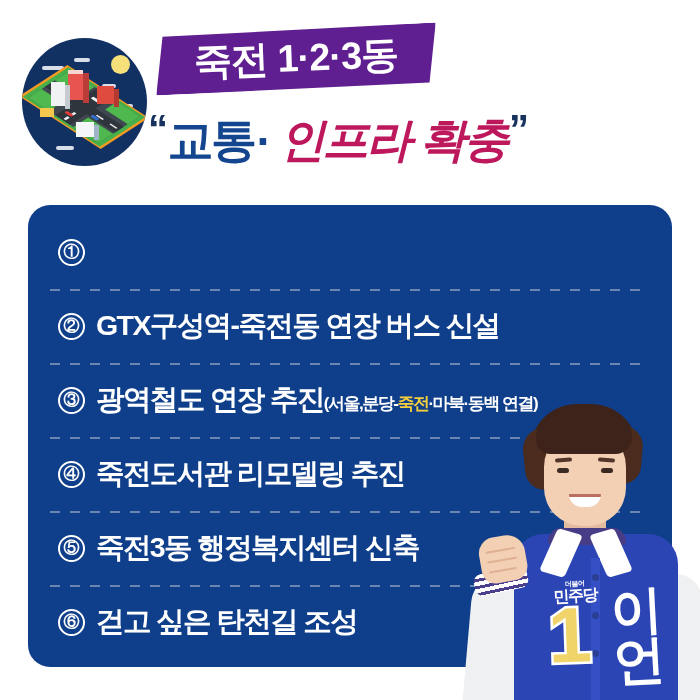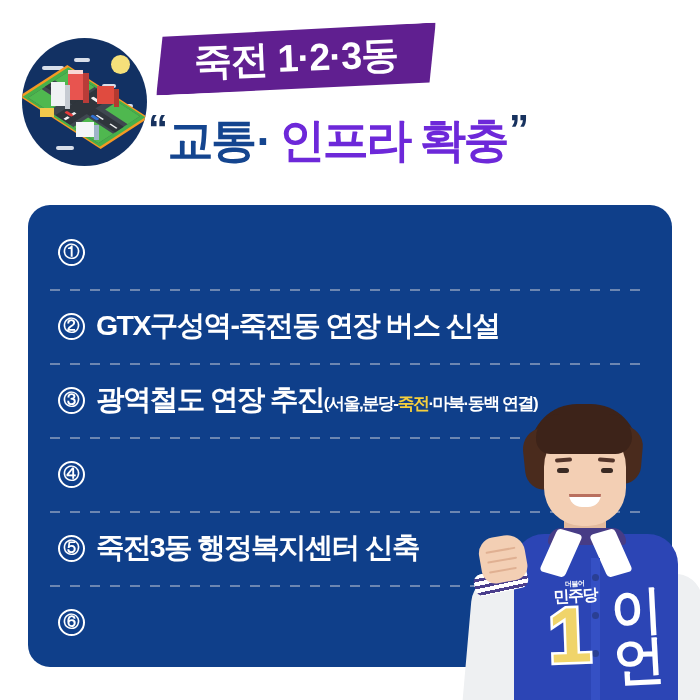--- a/index.html
+++ b/index.html
@@ -126,21 +126,21 @@
     color:#17325f;
     font-size:40px;
     font-weight:bold;
     margin-right:2px;
     align-self:flex-start;
     line-height:1.05;
   }
   #slogan .qm.close { margin-right:0; margin-left:2px; }
   .s-navy  { color:#14458f; }
   .s-cyan  { color:#3ca5de; }
-  .s-black { color:#6d28d9; }
+  .s-black { color:#be185d;font-style:italic; }
   .s-dot   { color:#14458f; padding:0 2px; }
 
   
   #panel {
     position:absolute;
     left:28px; top:205px;
     width:644px; height:462px;
     background:#0f3f8a;
     border-radius:22px;
     overflow:hidden;
@@ -494,31 +494,37 @@
 
       <div class="row">
         <div class="num">③</div>
         <div class="txt">
           <span>광역철도 연장 추진</span><span class="sub mid">(서울,분당-</span><span class="sub hl">죽전</span><span class="sub mid">·마북·동백 연결)</span>
         </div>
       </div>
 
       <div class="row">
         <div class="num">④</div>
+        <div class="txt">
+          <span>죽전도서관 리모델링 추진</span>
+        </div>
       </div>
 
       <div class="row">
         <div class="num">⑤</div>
         <div class="txt">
           <span>죽전3동 행정복지센터 신축</span>
         </div>
       </div>
 
       <div class="row">
         <div class="num">⑥</div>
+        <div class="txt">
+          <span>걷고 싶은 탄천길 조성</span>
+        </div>
       </div>
 
     </div>
   </div>
 
   <div id="candidate">
     <div id="cand-inner">
 
       <div class="c-sleeve-l"></div>
       <div class="c-sleeve-r"></div>

